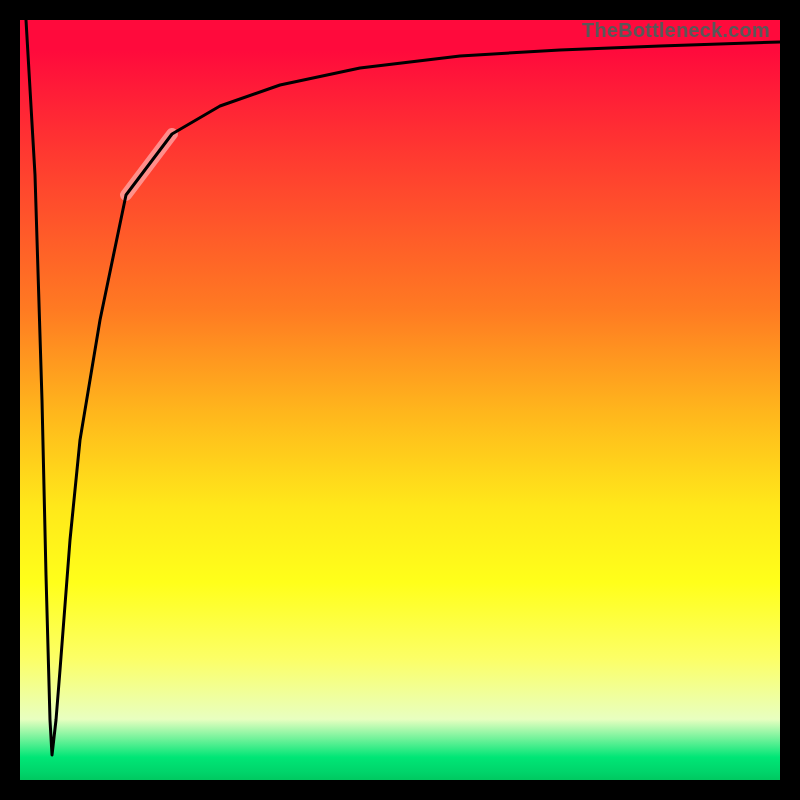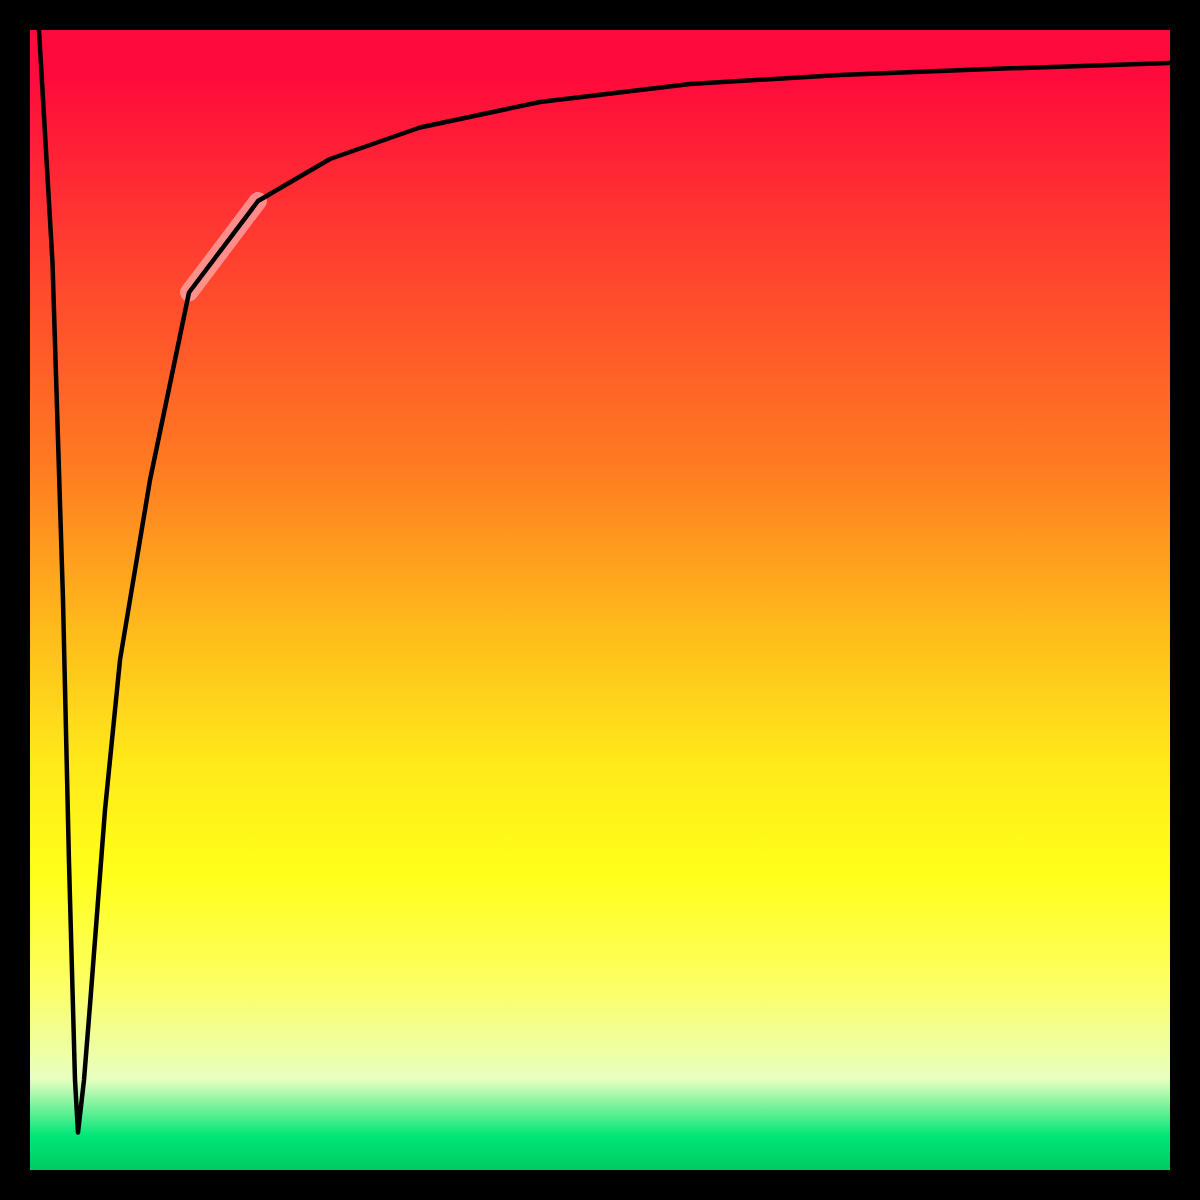--- a/index.html
+++ b/index.html
@@ -70,20 +70,21 @@
     stroke-width: 12;
     stroke-linecap: round;
   }
 </style>
 </head>
 <body>
 
 <div class="frame">
   <div class="plot-area">
 
+    <div class="watermark">TheBottleneck.com</div>
 
     <svg class="curve" viewBox="0 0 760 760" preserveAspectRatio="none">
       <path class="highlight" d="M 106 175
                L 152 114"></path>
       <path class="main" d="M 6 0
                L 15 155
                L 22 380
                L 26 555
                L 30 700
                L 32 735

